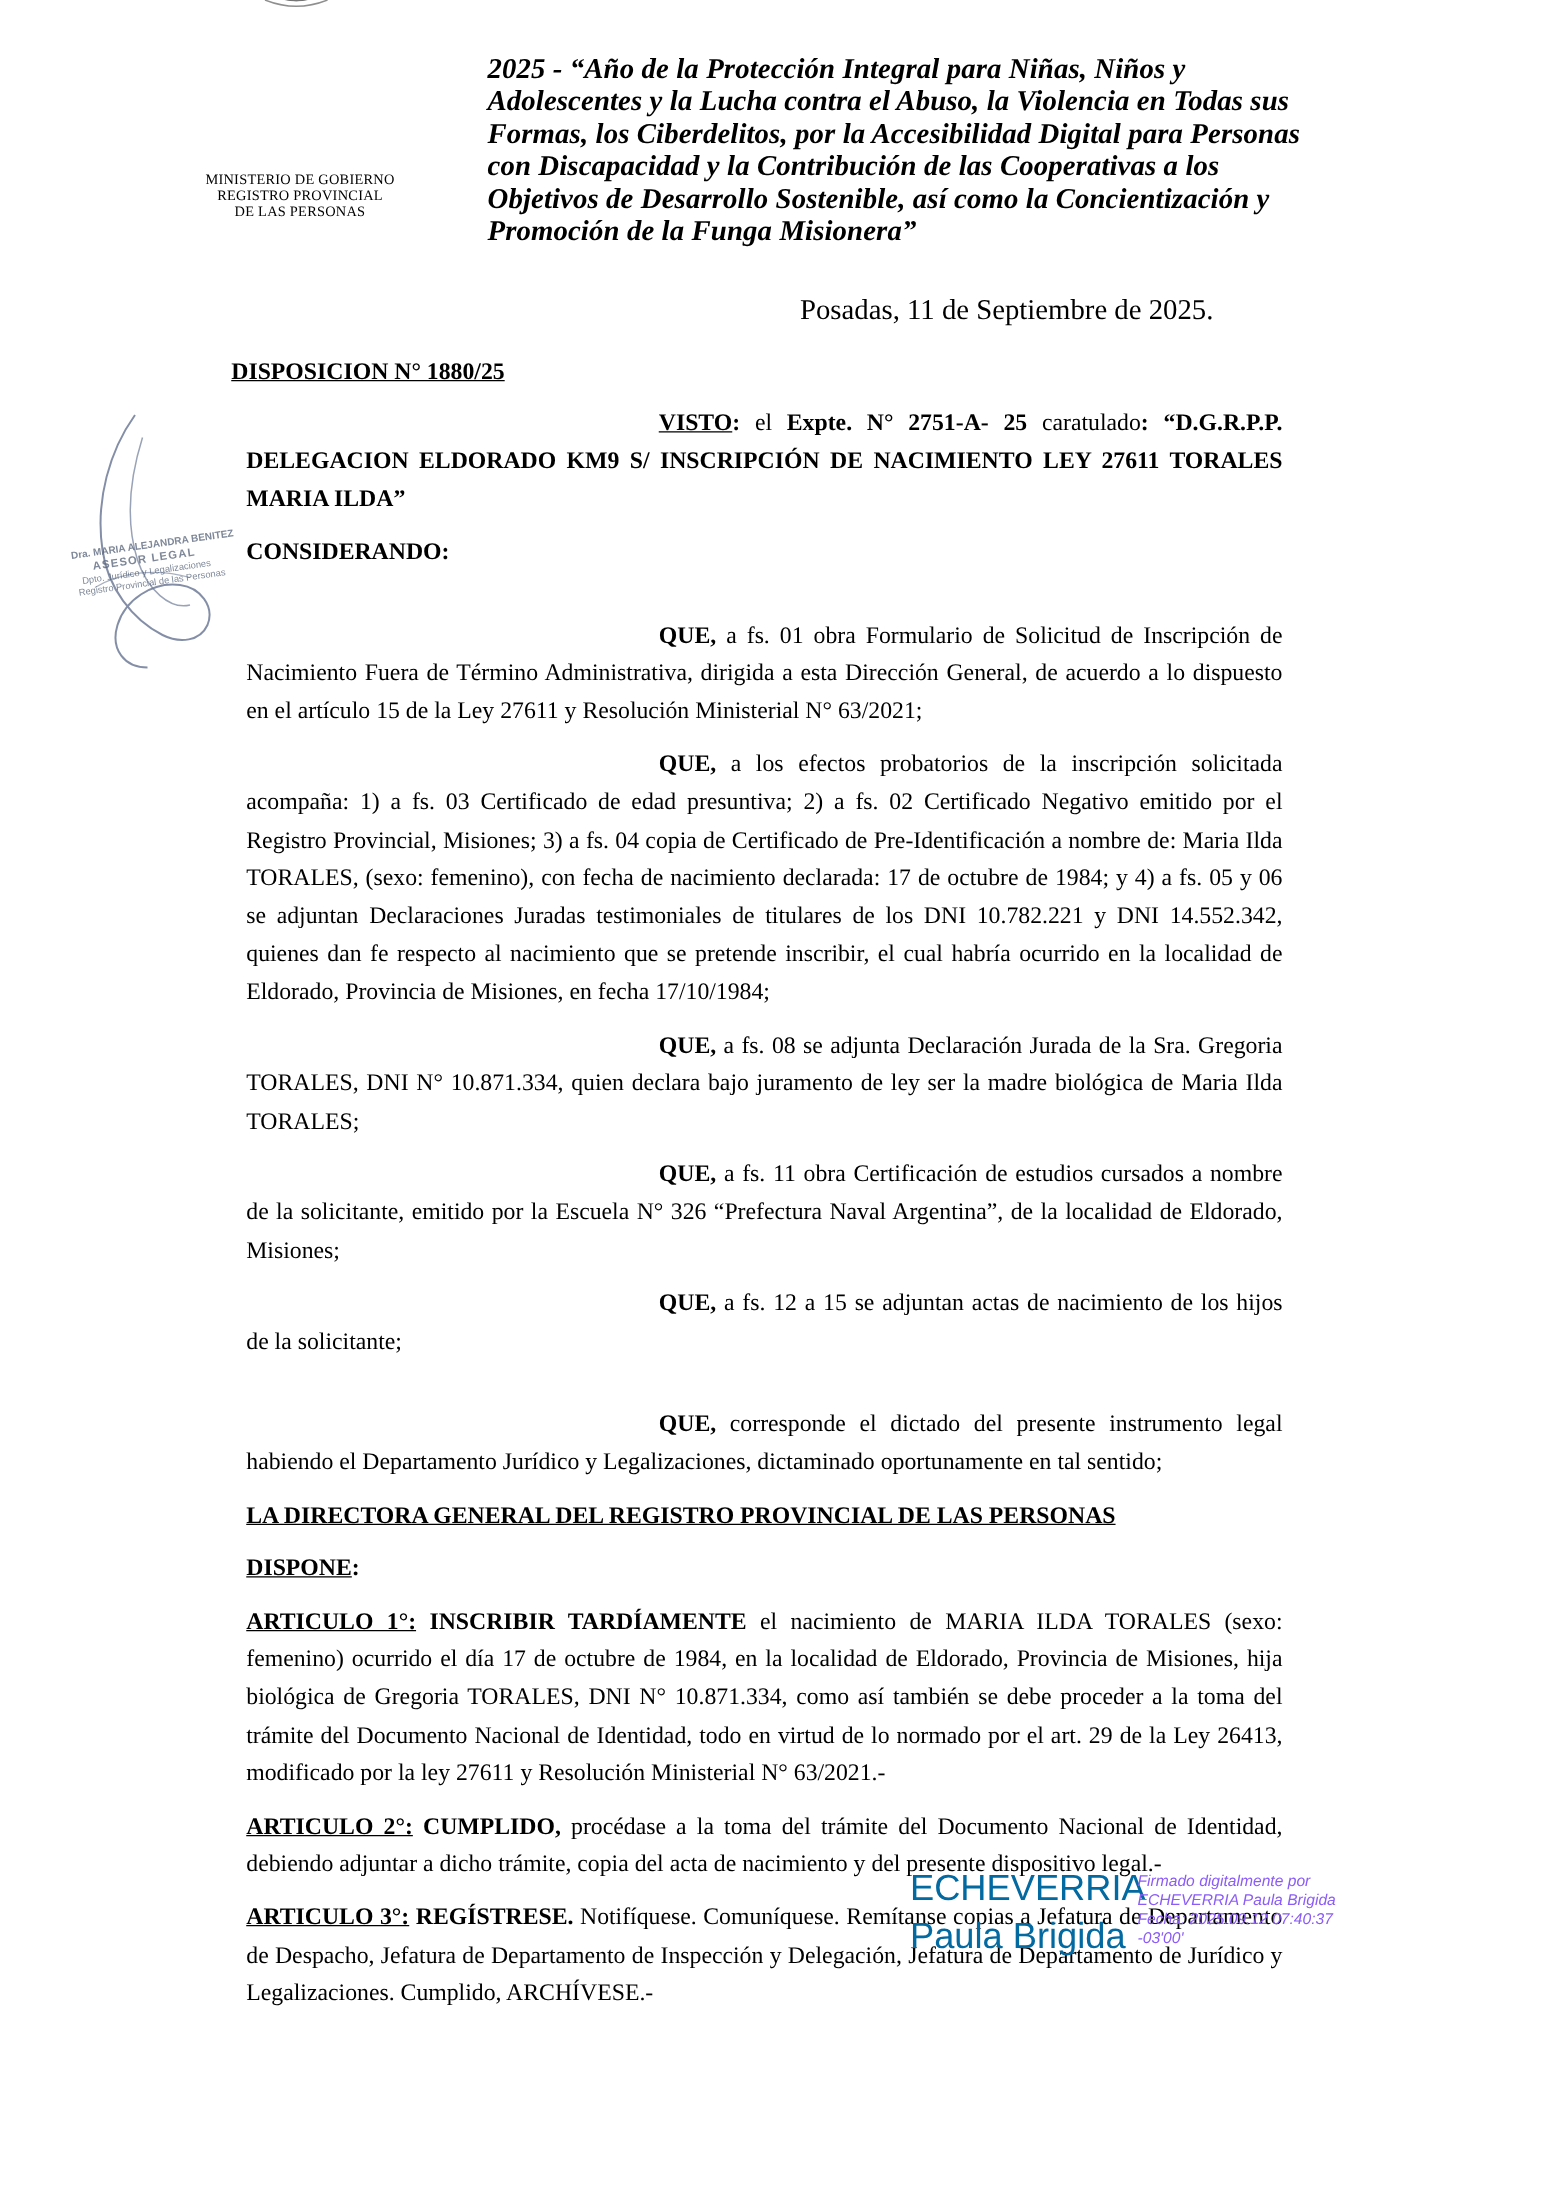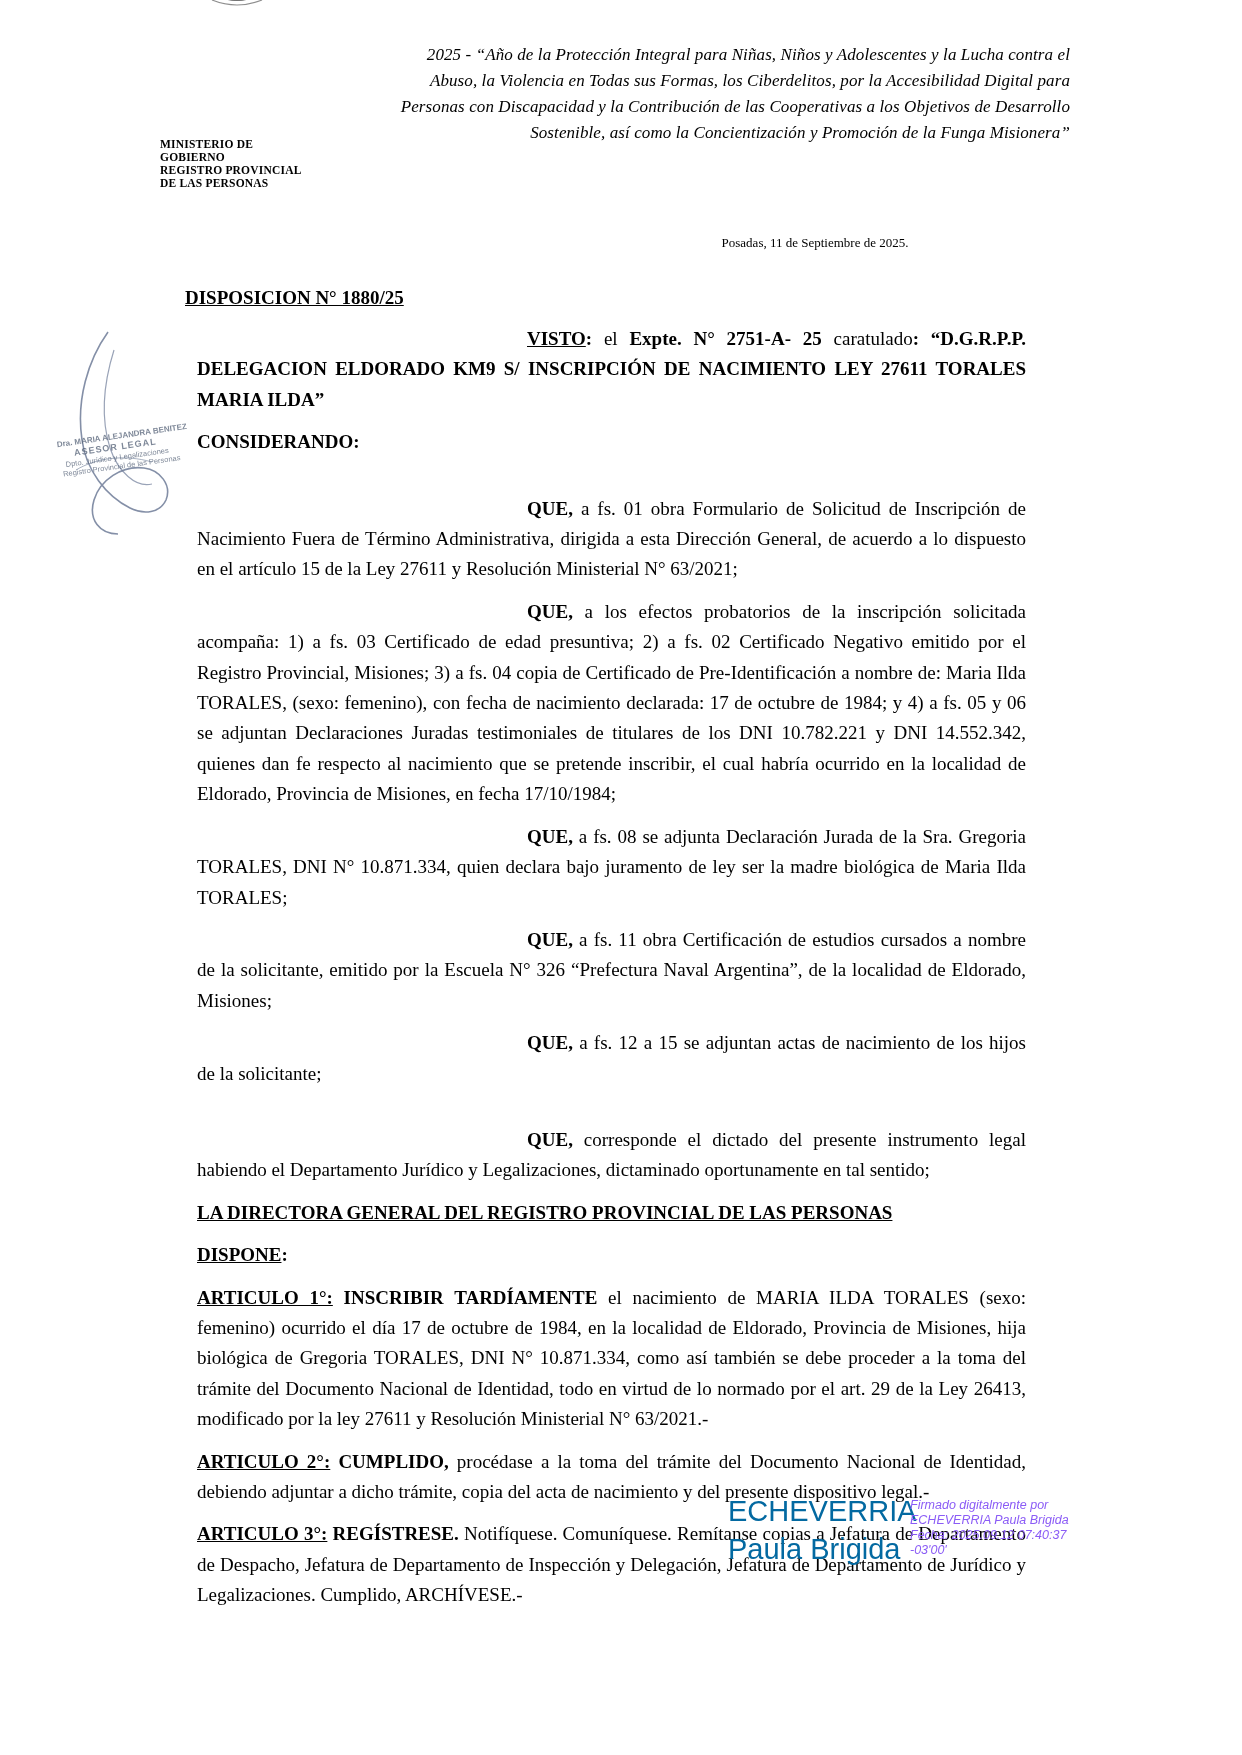--- a/index.html
+++ b/index.html
@@ -27,47 +27,48 @@
     top: -30px;
     width: 110px;
     height: 40px;
     opacity: 0.75;
   }
   .header-slogan {
     position: absolute;
     left: 390px;
     top: 42px;
     width: 680px;
-    text-align: right;
+    text-align: left;
     font-family: "Liberation Serif", serif;
-    font-weight: normal;
+    font-weight: bold;
     font-style: italic;
-    font-size: 17px;
+    font-size: 23px;
     line-height: 26px;
     letter-spacing: 0.1px;
   }
   .ministry {
     position: absolute;
     left: 160px;
     top: 138px;
     width: 160px;
+    text-align: center;
     font-family: "Liberation Serif", serif;
-    font-weight: bold;
+    font-weight: normal;
     font-size: 11.5px;
     line-height: 13px;
     letter-spacing: 0.2px;
   }
 
   .place-date {
     position: absolute;
     left: 640px;
     top: 235px;
     width: 350px;
-    text-align: center;
-    font-size: 13px;
+    text-align: left;
+    font-size: 23px;
   }
 
   
   .doc-title {
     position: absolute;
     left: 185px;
     top: 287px;
     font-size: 19px;
     font-weight: bold;
     text-decoration: underline;

